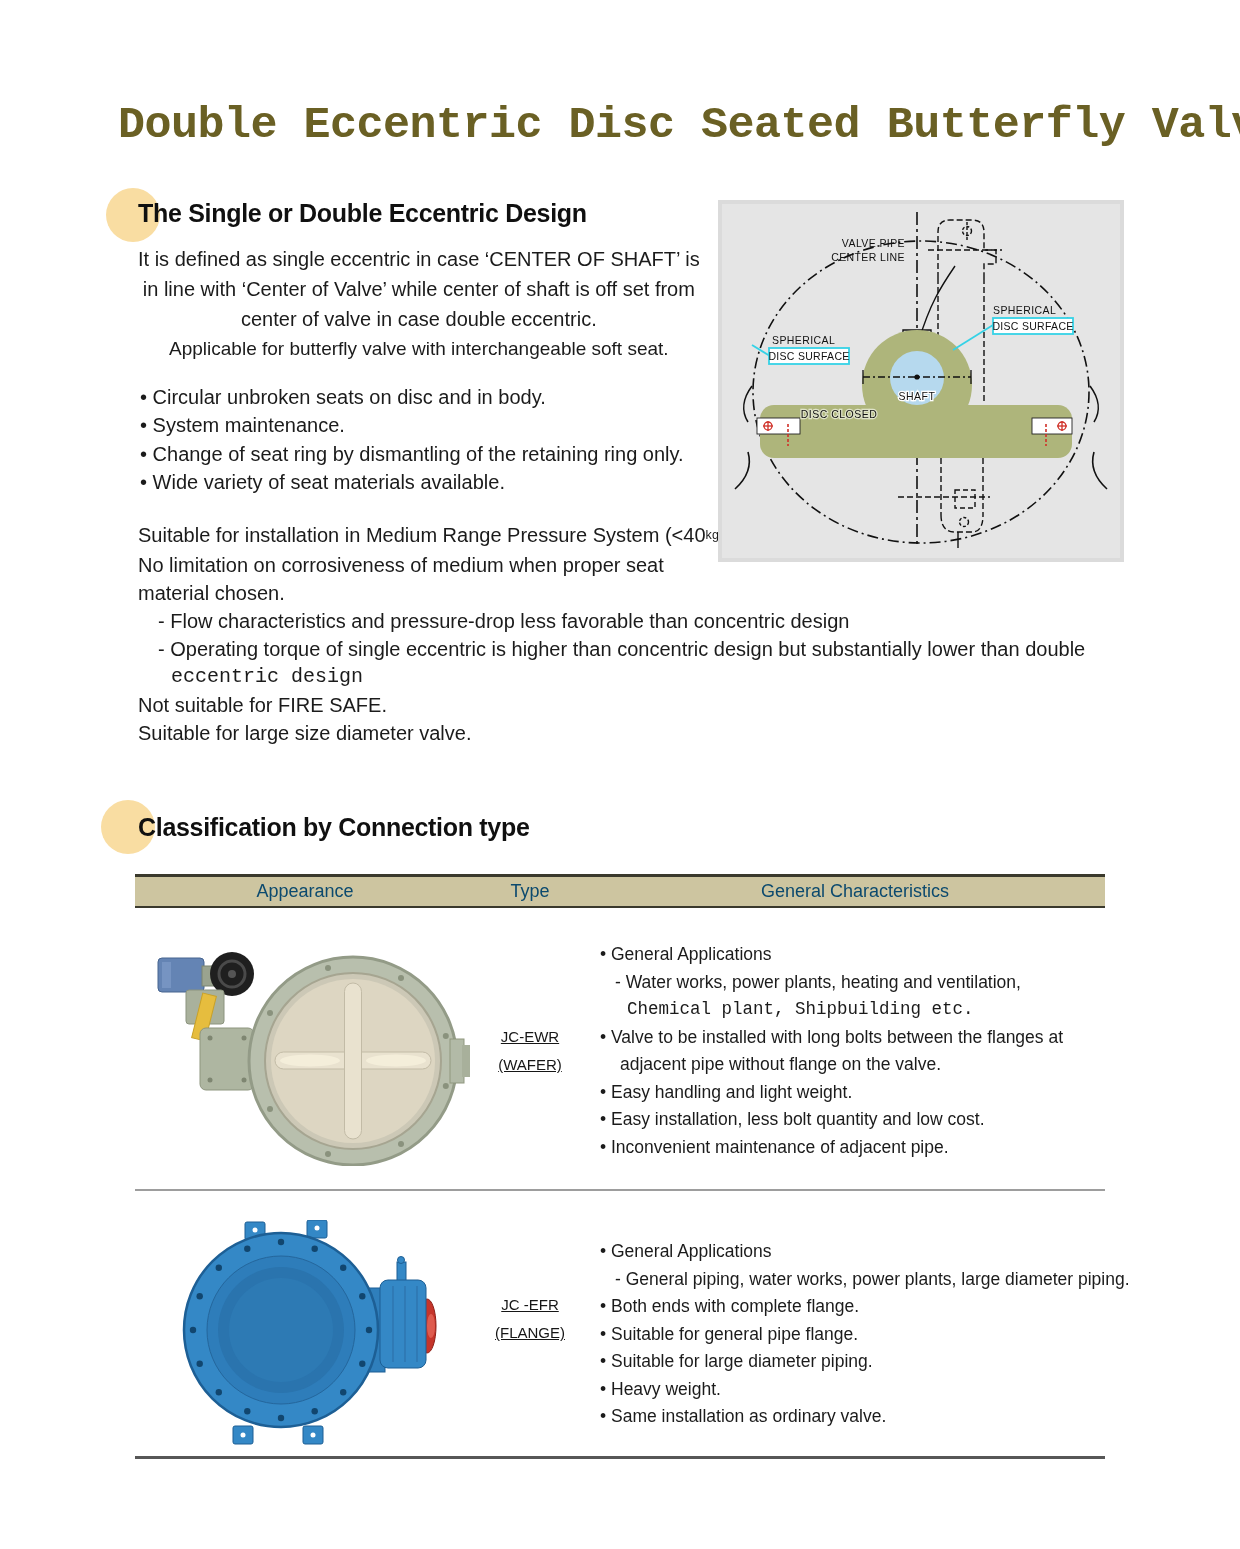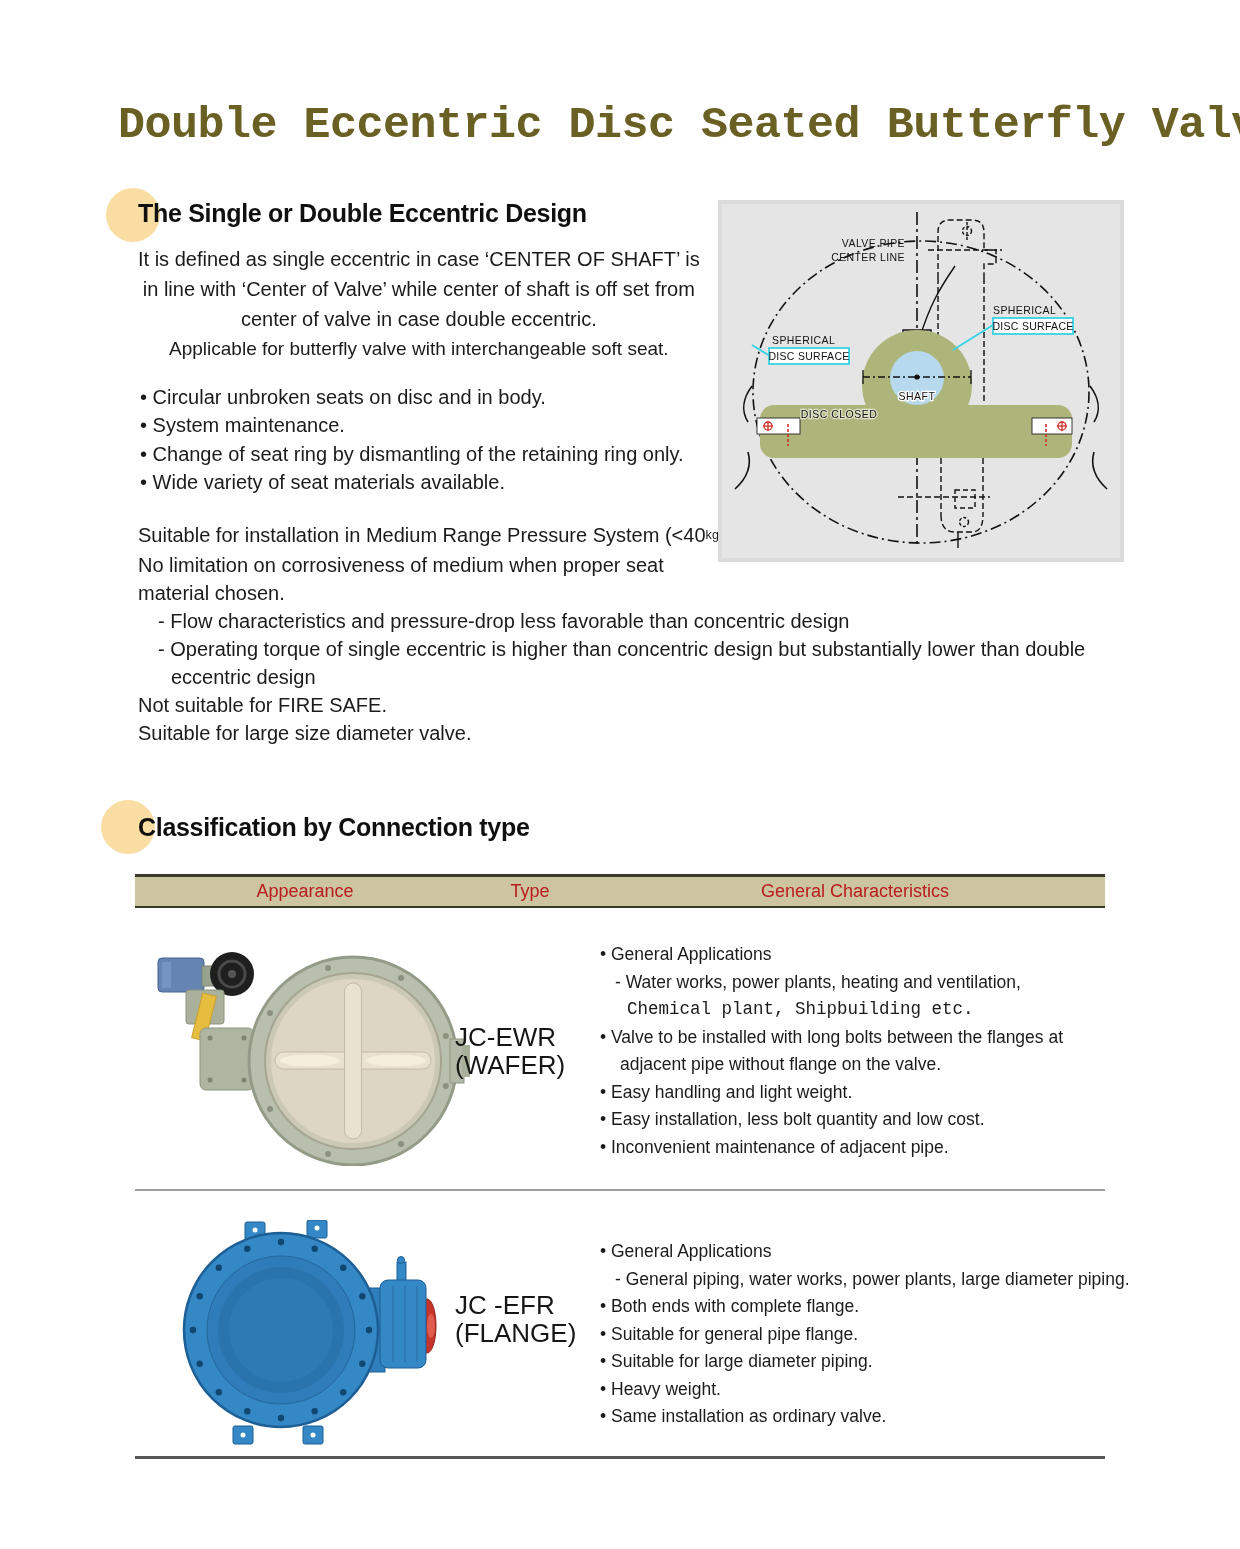--- a/index.html
+++ b/index.html
@@ -11,30 +11,30 @@
          font-size:45px;color:#6a6024;letter-spacing:-0.5px;white-space:nowrap;}
   
   .accent-circle{width:54px;height:54px;border-radius:50%;background:#f9dda2;}
   .sec-heading{font-size:25px;font-weight:bold;color:#101010;letter-spacing:-0.3px;white-space:nowrap;}
   
   .body-line{font-size:20px;line-height:30px;white-space:nowrap;color:#1b1b1b;text-align:center;}
   .body-line.small{font-size:19px;}
   .bullet-line{font-size:20px;line-height:28.4px;white-space:nowrap;}
   .note-line{font-size:20px;line-height:28px;white-space:nowrap;}
   .note-line.d{padding-left:20px;}
-  .note-line.dc{padding-left:33px;}
+  .note-line.dc{padding-left:33px;font-family:Liberation Mono, monospace;}
   .unit{font-size:12.5px;vertical-align:3px;letter-spacing:0.3px;}
   
   #diagram-box{left:718px;top:200px;width:398px;height:354px;border:4px solid #dbdbdb;background:#e5e5e5;}
   
   #table-header{left:135px;top:874px;width:970px;height:29px;background:#cdc5a0;
                 border-top:3px solid #3a392c;border-bottom:2px solid #3a392c;}
   .th{position:absolute;top:0;transform:translateX(-50%);font-size:18px;line-height:29px;
-      color:#b91c1c;white-space:nowrap;}
-  .type-label{left:455px;width:150px;font-size:26px;line-height:28px;color:#161616;}
+      color:#0c4a6e;white-space:nowrap;}
+  .type-label{left:455px;width:150px;text-align:center;font-size:15px;line-height:28px;color:#161616;text-decoration:underline;}
   .char-line{font-size:17.5px;line-height:27.5px;white-space:nowrap;color:#1b1b1b;}
   .char-line.cd{padding-left:15px;}
   .char-line.cc{padding-left:27px;font-family:Liberation Mono, monospace;}
   .char-line.cc2{padding-left:20px;}
   .hline{background:#9d9d9d;height:2px;}
   #bottom-line{background:#575757;height:3px;}
   svg text{font-family:"Liberation Sans",sans-serif;}
 </style>
 </head>
 <body>

